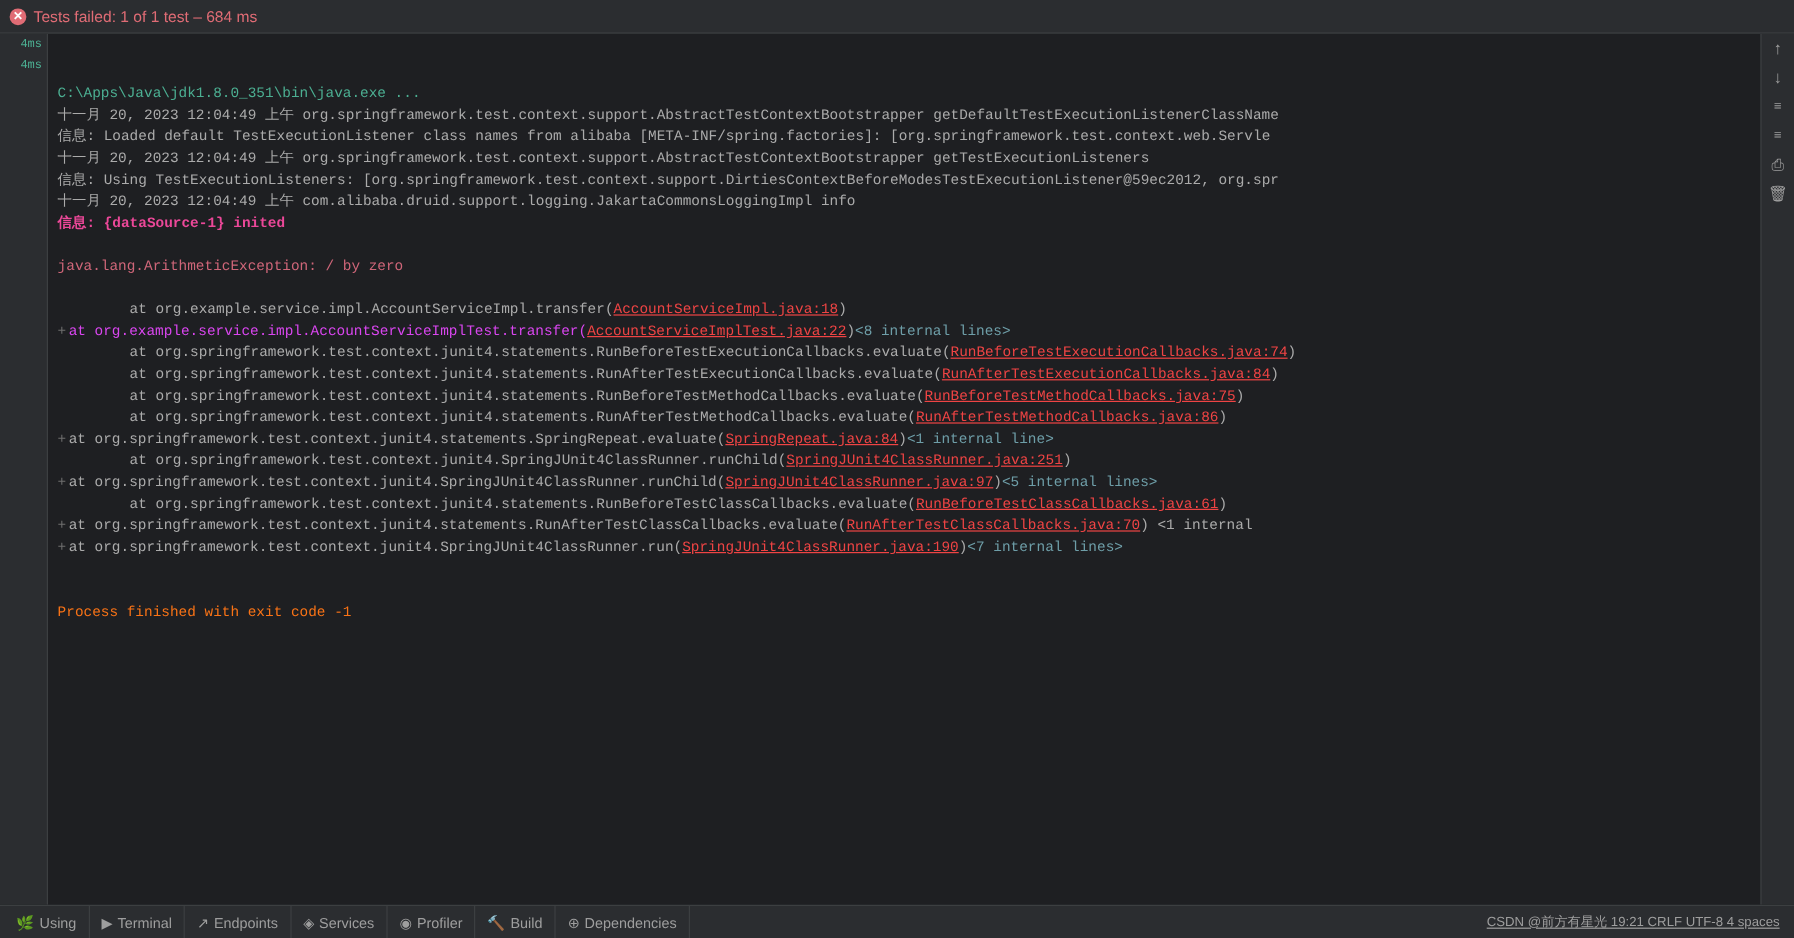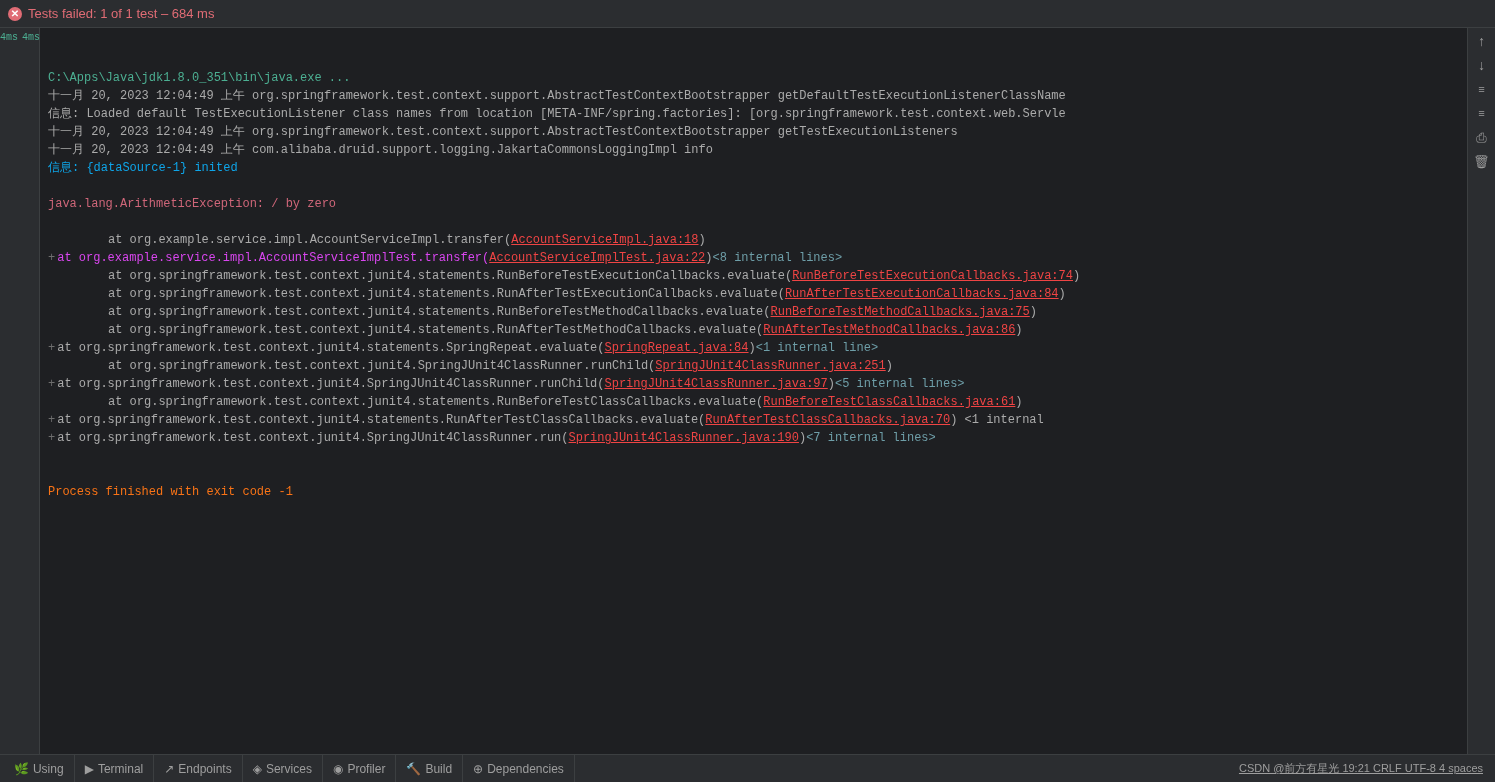--- a/index.html
+++ b/index.html
@@ -53,20 +53,21 @@
       flex: 1;
       overflow: hidden;
     }
 
     
     .gutter {
       width: 40px;
       background: #2b2d30;
       flex-shrink: 0;
       display: flex;
+      flex-direction: column;
       border-right: 1px solid #3c3f41;
     }
     .gutter-item {
       height: 18px;
       display: flex;
       align-items: center;
       justify-content: flex-end;
       padding-right: 4px;
       font-size: 10px;
       color: #6e6e6e;
@@ -222,34 +223,37 @@
 
     <div class="console-line">
       <span style="color:#4caf92;">C:\Apps\Java\jdk1.8.0_351\bin\java.exe ...</span>
     </div>
 
     <div class="console-line">
       <span style="color:#ababab;">十一月 20, 2023 12:04:49 上午 org.springframework.test.context.support.AbstractTestContextBootstrapper getDefaultTestExecutionListenerClassName</span>
     </div>
 
     <div class="console-line">
-      <span style="color:#ababab;">信息: Loaded default TestExecutionListener class names from location [META-INF/spring.factories]: [org.springframework.test.context.web.Servle</span>
+      <span style="color:#ababab;">信息: Loaded default TestExecutionListener class names from alibaba [META-INF/spring.factories]: [org.springframework.test.context.web.Servle</span>
     </div>
 
     <div class="console-line">
       <span style="color:#ababab;">十一月 20, 2023 12:04:49 上午 org.springframework.test.context.support.AbstractTestContextBootstrapper getTestExecutionListeners</span>
     </div>
 
+    <div class="console-line">
+      <span style="color:#ababab;">信息: Using TestExecutionListeners: [org.springframework.test.context.support.DirtiesContextBeforeModesTestExecutionListener@59ec2012, org.spr</span>
+    </div>
 
     <div class="console-line">
       <span style="color:#ababab;">十一月 20, 2023 12:04:49 上午 com.alibaba.druid.support.logging.JakartaCommonsLoggingImpl info</span>
     </div>
 
     <div class="console-line">
-      <span style="color:#0ea5e9;">信息: {dataSource-1} inited</span>
+      <span style="color:#ec4899;font-weight:bold;">信息: {dataSource-1} inited</span>
     </div>
 
     <div class="console-line empty"></div>
 
     <div class="console-line">
       <span style="color:#cf6679; font-weight:normal;">java.lang.ArithmeticException: / by zero</span>
     </div>
 
     <div class="console-line empty"></div>
 

